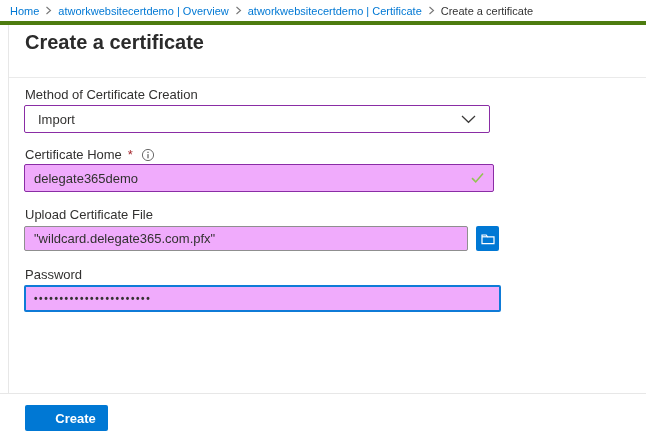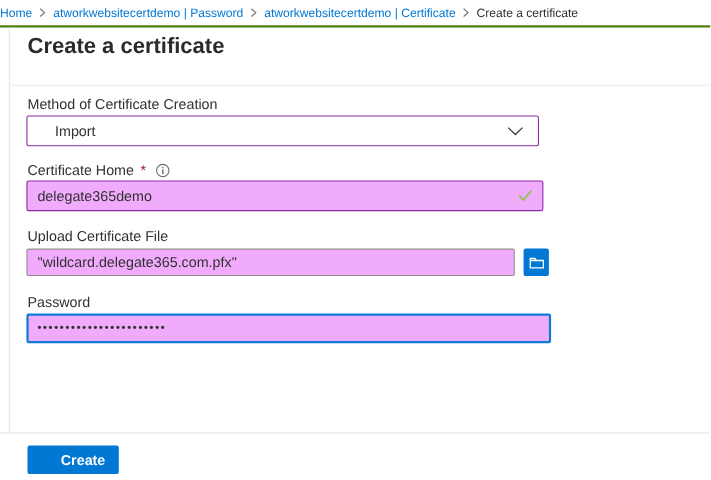--- a/index.html
+++ b/index.html
@@ -7,22 +7,22 @@
 
   .screen {
     position:relative; width:646px; height:436px; background:#fff;
     overflow:hidden; color:#323130;
   }
 
   
   .breadcrumb {
     position:absolute; top:0; left:0; width:100%; height:25px;
     display:flex; align-items:center; gap:6px;
-    box-sizing:border-box;
-    border-bottom:2px solid #4d7c0f;
+    padding-left:10px; box-sizing:border-box;
+    border-bottom:4px solid #4d7c0f;
     font-size:11px; white-space:nowrap; overflow:hidden;
   }
   .crumb-link { color:var(--link-blue,#0078d4); text-decoration:none; cursor:pointer; }
   .crumb-current { color:#333; }
   .sep { flex:0 0 auto; display:block; }
 
   
   .blade-border { position:absolute; left:8px; top:25px; bottom:43px; width:1px; background:#e7e7e7; }
 
   .page-title {
@@ -41,21 +41,21 @@
   .req { color:var(--required-red,#a4262c); margin-left:1px; }
   .l1 { top:87px; } .l2 { top:147px; } .l3 { top:207px;flex-direction:column; } .l4 { top:267px; }
   .info-icon { display:block; margin-left:3px; }
 
   
   .dropdown {
     position:absolute; left:24px; top:105px; width:466px; height:28px;
     box-sizing:border-box; border:1px solid var(--focus-purple,#8a2da5);
     border-radius:2px; background:#fff; cursor:pointer;
     display:flex; align-items:center; justify-content:space-between;
-    padding:0 13px 0 25px;
+    padding:0 13px 0 13px;
     text-align:right;
   }
   .dd-value { font-size:13px; color:#323130; }
 
   
   .text-field {
     position:absolute; box-sizing:border-box; background:#f0abfc; border-radius:2px;
     display:flex; align-items:center;
   }
   .text-field input {
@@ -88,21 +88,21 @@
 </head>
 <body>
 
 <div class="screen">
 
   <nav class="breadcrumb">
     <a class="crumb-link">Home</a>
     <svg class="sep" width="7" height="9" viewBox="0 0 7 9">
         <path d="M1.5 1 L5.5 4.5 L1.5 8" stroke="#767676" stroke-width="1.1" fill="none"></path>
       </svg>
-    <a class="crumb-link">atworkwebsitecertdemo | Password</a>
+    <a class="crumb-link">atworkwebsitecertdemo | Overview</a>
     <svg class="sep" width="7" height="9" viewBox="0 0 7 9">
         <path d="M1.5 1 L5.5 4.5 L1.5 8" stroke="#767676" stroke-width="1.1" fill="none"></path>
       </svg>
     <a class="crumb-link">atworkwebsitecertdemo | Certificate</a>
     <svg class="sep" width="7" height="9" viewBox="0 0 7 9">
         <path d="M1.5 1 L5.5 4.5 L1.5 8" stroke="#767676" stroke-width="1.1" fill="none"></path>
       </svg>
     <span class="crumb-current">Create a certificate</span>
   </nav>
 

